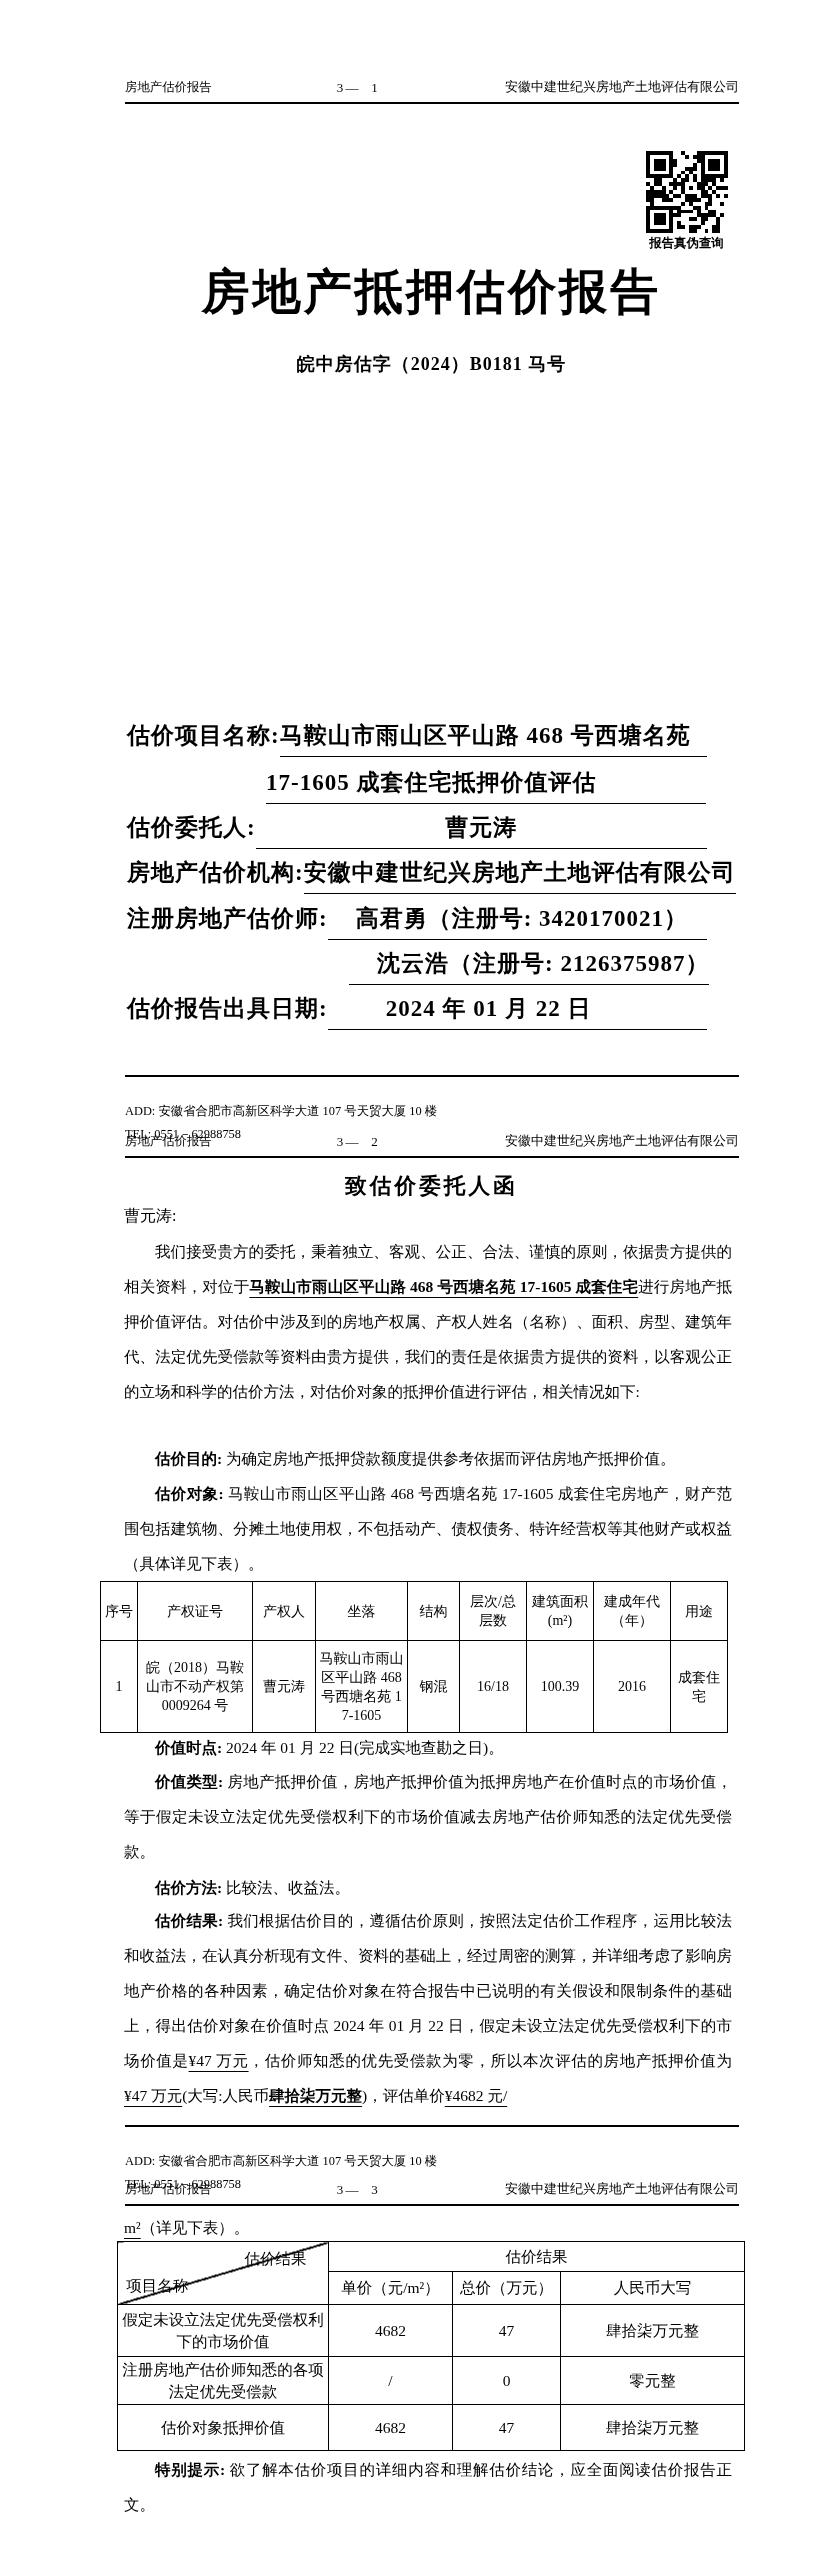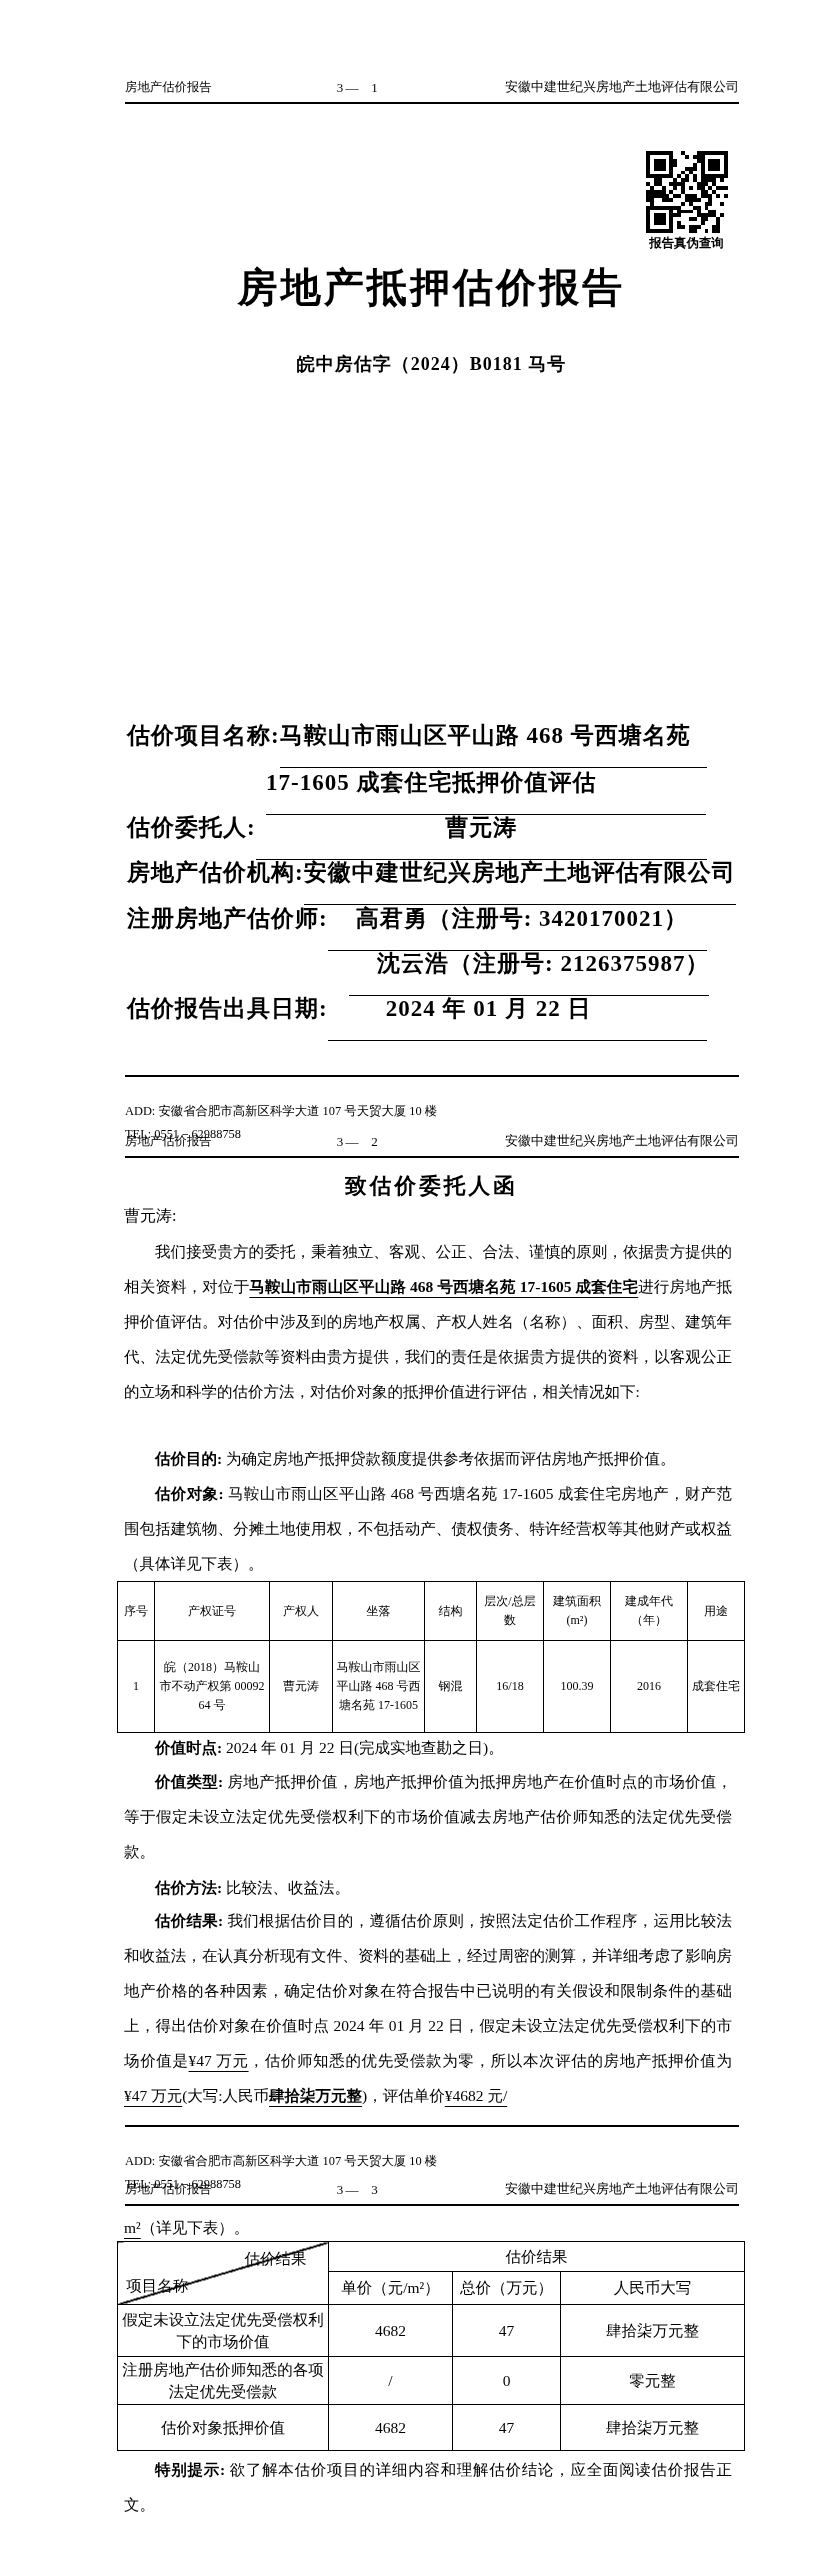--- a/index.html
+++ b/index.html
@@ -21,33 +21,33 @@
   .pfoot {
     position:absolute; left:125px; width:614px;
     border-top:2.6px solid #000; padding-top:23px;
     font-size:12.4px; line-height:23px;
   }
   
   .qrbox { position:absolute; left:646px; top:151px; width:82px; height:82px; }
   .qrcap { position:absolute; left:640px; top:235px; width:93px; text-align:center; font-size:12.4px; font-weight:bold; }
   .title {
     position:absolute; left:124px; top:260px; width:615px; margin:0;
-    text-align:center; font-size:40px; font-weight:bold; letter-spacing:3.1px;
+    text-align:center; font-size:48px; font-weight:bold; letter-spacing:3.1px;
   }
   .report-no {
     position:absolute; left:124px; top:352px; width:615px;
     text-align:center; font-size:18px; font-weight:bold; letter-spacing:1px;
   }
   .frow {
     position:absolute; left:127px; width:580px;
     display:flex; align-items:baseline;
     font-size:23px; font-weight:bold; letter-spacing:1px; white-space:nowrap;
   }
   .frow .flabel { flex:none; }
-  .frow .fvalue { flex:1; border-bottom:1.5px solid #000; padding-bottom:16px; }
+  .frow .fvalue { flex:1; border-bottom:1.5px solid #000; padding-bottom:5px; }
   .fvalue.center { text-align:center; }
   .fvalue.app { padding-left:28px; display:flex; }
   .fvalue.datep { padding-left:58px; }
   .frow.indent2 { left:266px; width:440px; }
   .frow.indent3 { left:349px; width:358px; }
   
   .letterhead {
     position:absolute; left:124px; top:1171px; width:615px;
     text-align:center; font-size:21.6px; font-weight:bold; letter-spacing:3.1px;
   }
@@ -59,21 +59,21 @@
   .body b { font-weight:bold; }
   .u  { text-decoration:underline; text-decoration-thickness:1px; text-underline-offset:4.6px; }
   .ub { text-decoration:underline; text-decoration-thickness:1px; text-underline-offset:4.6px; font-weight:bold; }
   .noindent { text-indent:0; }
   
   table.rep { position:absolute; border-collapse:collapse; table-layout:fixed; background:#fff; }
   table.rep td {
     border:1px solid #000; text-align:center; vertical-align:middle;
     padding:1px 3.1px; word-break:break-all;
   }
-  table.t1 { left:117px; top:1581px; width:628px; font-size:12px; line-height:19px; }
+  table.t1 { left:100px; top:1581px; width:628px; font-size:14px; line-height:19px; }
   table.t2 { left:117px; top:2241px; width:628px; font-size:15.5px; line-height:21.6px; }
   td.diag {
     position:relative; padding:0;
     background:linear-gradient(to bottom right,
       transparent calc(50% - 1px), #000 calc(50% - 1px),
       #000 calc(50% + 1px), transparent calc(50% + 1px));
   }
   td.diag .corner-top { position:absolute; top:6.2px; right:21.6px; }
   td.diag .corner-bottom { position:absolute; bottom:7.2px; left:8.2px; }
 </style>

